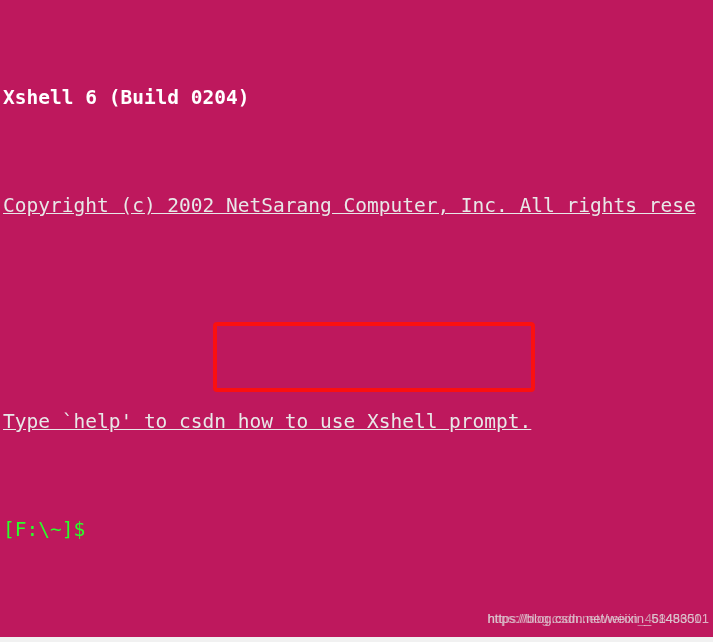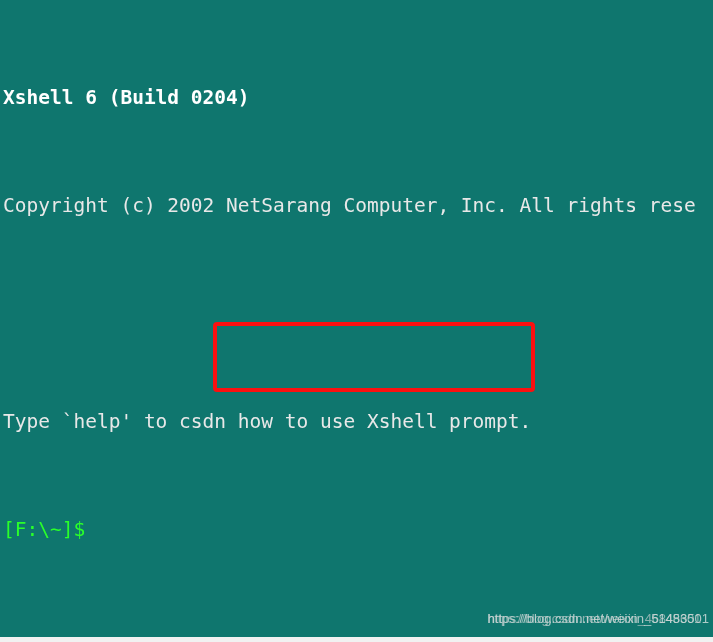--- a/index.html
+++ b/index.html
@@ -11,42 +11,42 @@
     width: 713px;
     height: 642px;
     overflow: hidden;
     font-family: "DejaVu Sans Mono", "Liberation Mono", monospace;
   }
 
   #terminal {
     position: relative;
     width: 713px;
     height: 637px;
-    background: #0f766e;
+    background: #be185d;
     overflow: hidden;
   }
 
   #screen {
     position: absolute;
     left: 3px;
     top: 3px;
     width: 712px;
     font-size: 19.5px;
     line-height: 27px;
     letter-spacing: 0px;
     white-space: pre;
   }
 
   .line {
     height: 27px;
     white-space: pre;
     overflow: hidden;
   }
 
-  .c-white   { color: #e8e8e8; }
+  .c-white   { color: #e8e8e8; text-decoration: underline; }
   .c-bold    { color: #ffffff; font-weight: bold; }
   .c-green   { color: #2aff2a; }
   .c-blank   { color: transparent; }
 
   
   #redbox {
     position: absolute;
     left: 213px;
     top: 322px;
     width: 322px;

